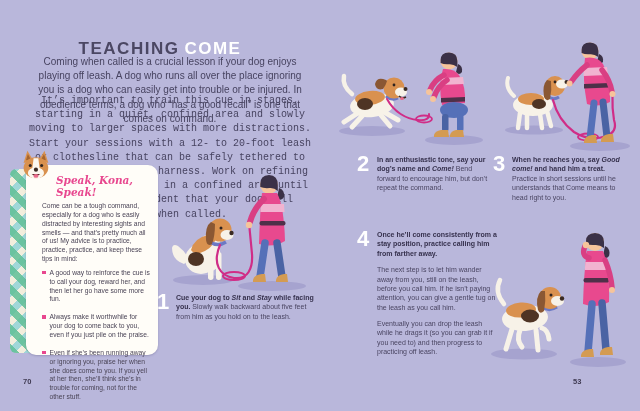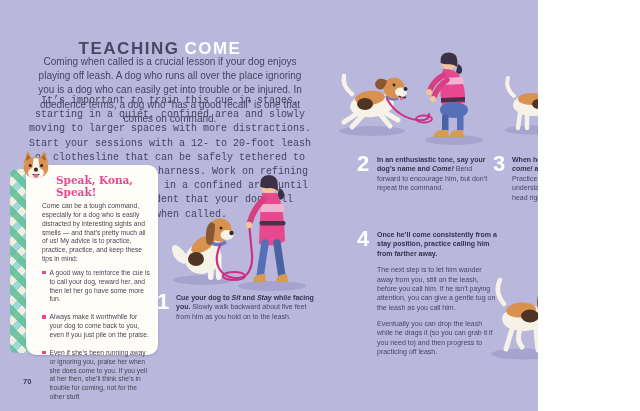--- a/index.html
+++ b/index.html
@@ -1,17 +1,17 @@
 <!DOCTYPE html>
 <html><head>
 <meta charset="utf-8">
 <style>
   html,body{margin:0;padding:0;}
   .spread{
-    position:relative;width:538px;height:411px;overflow:hidden;
+    position:relative;width:640px;height:411px;overflow:hidden;
     background:#b9b7db;
     font-family:"Liberation Sans", sans-serif;
     color:#4a4562;
   }
   .abs{position:absolute;}
   
   .title{
     left:0;top:28px;width:320px;text-align:center;
     font-size:17px;letter-spacing:1.5px;font-weight:bold;color:#4b4763;
   }
@@ -29,21 +29,21 @@
     background-image:
       repeating-linear-gradient(45deg, rgba(96,191,150,.85) 0 7px, rgba(0,0,0,0) 7px 14px),
       repeating-linear-gradient(135deg, rgba(125,205,214,.7) 0 7px, rgba(0,0,0,0) 7px 14px);
   }
   .tip-card{
     left:26px;top:165px;width:132px;height:190px;border-radius:10px;
     background:#fffdf8;box-shadow:0 1px 2px rgba(60,55,100,.25);
     box-sizing:border-box;padding:9px 8px 6px 16px;
   }
   .tip-title{
-    font-family:"DejaVu Serif", serif;font-weight:bold;
+    font-family:"DejaVu Serif", serif;font-style:italic;font-weight:bold;
     font-size:10.5px;color:#e8478f;margin:0 0 4px 14px;
   }
   .tip-text{font-size:6.7px;line-height:1.32;color:#4a4456;margin:0 0 5px 0;}
   .tip-list{list-style:none;margin:0;padding:0;}
   .tip-list li{display:flex;gap:4px;margin-bottom:4px;}
   .bullet-marker{width:3.5px;height:3.5px;background:#e8478f;margin-top:2px;flex:0 0 auto;}
   .corgi-icon{left:16px;top:148px;width:38px;height:32px;}
   
   .step-number{
     font-weight:900;font-size:22px;color:#ffffff;line-height:1;

